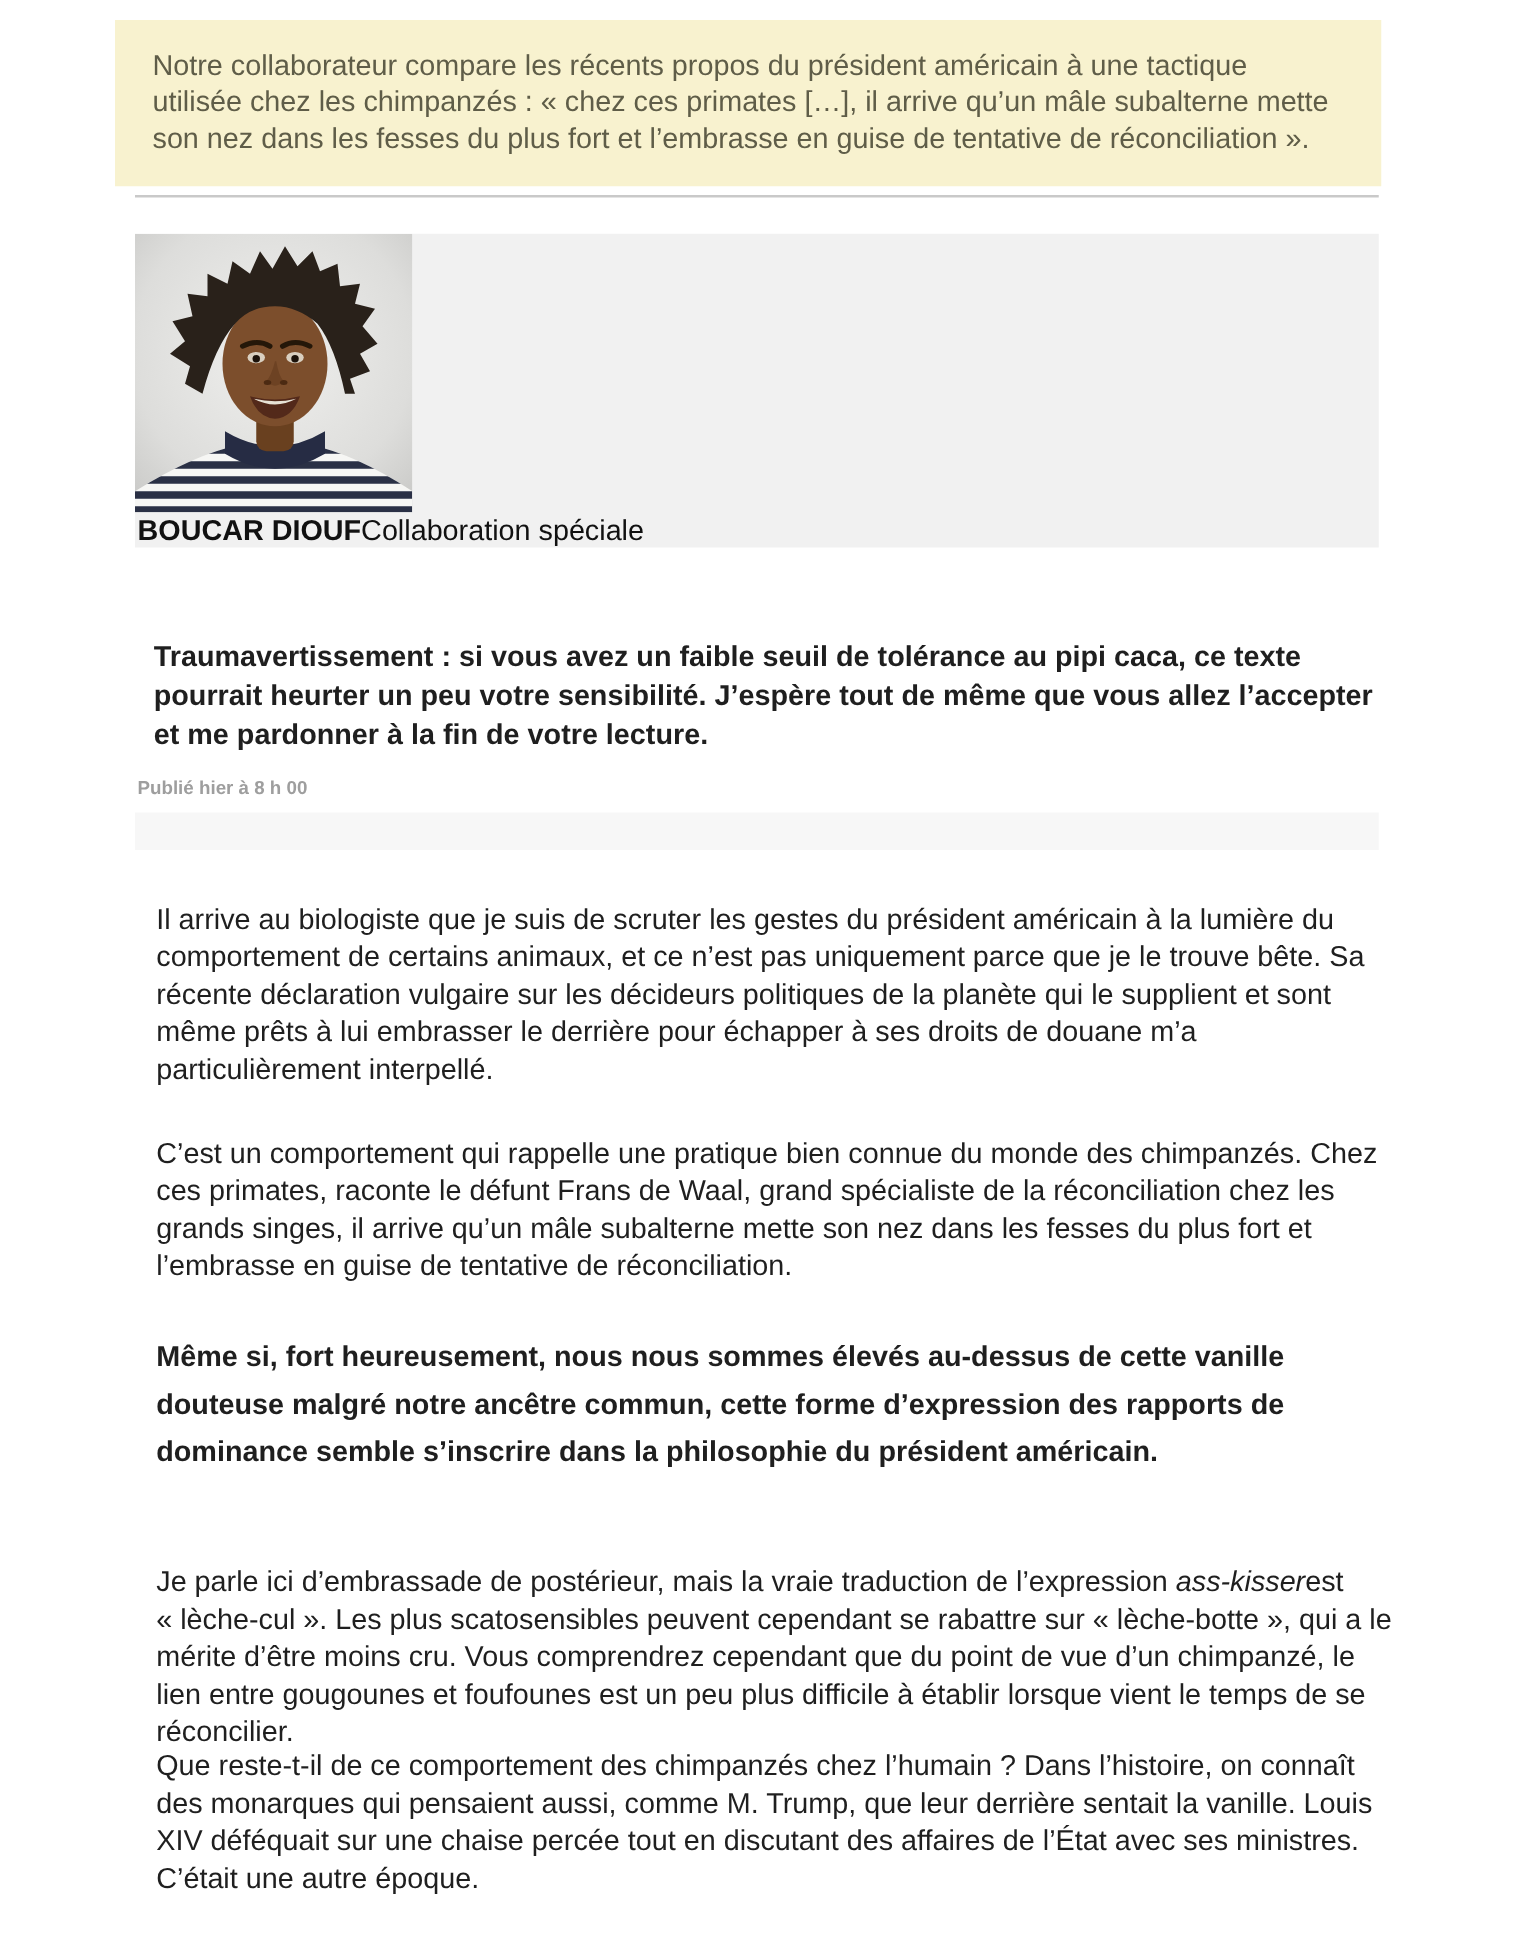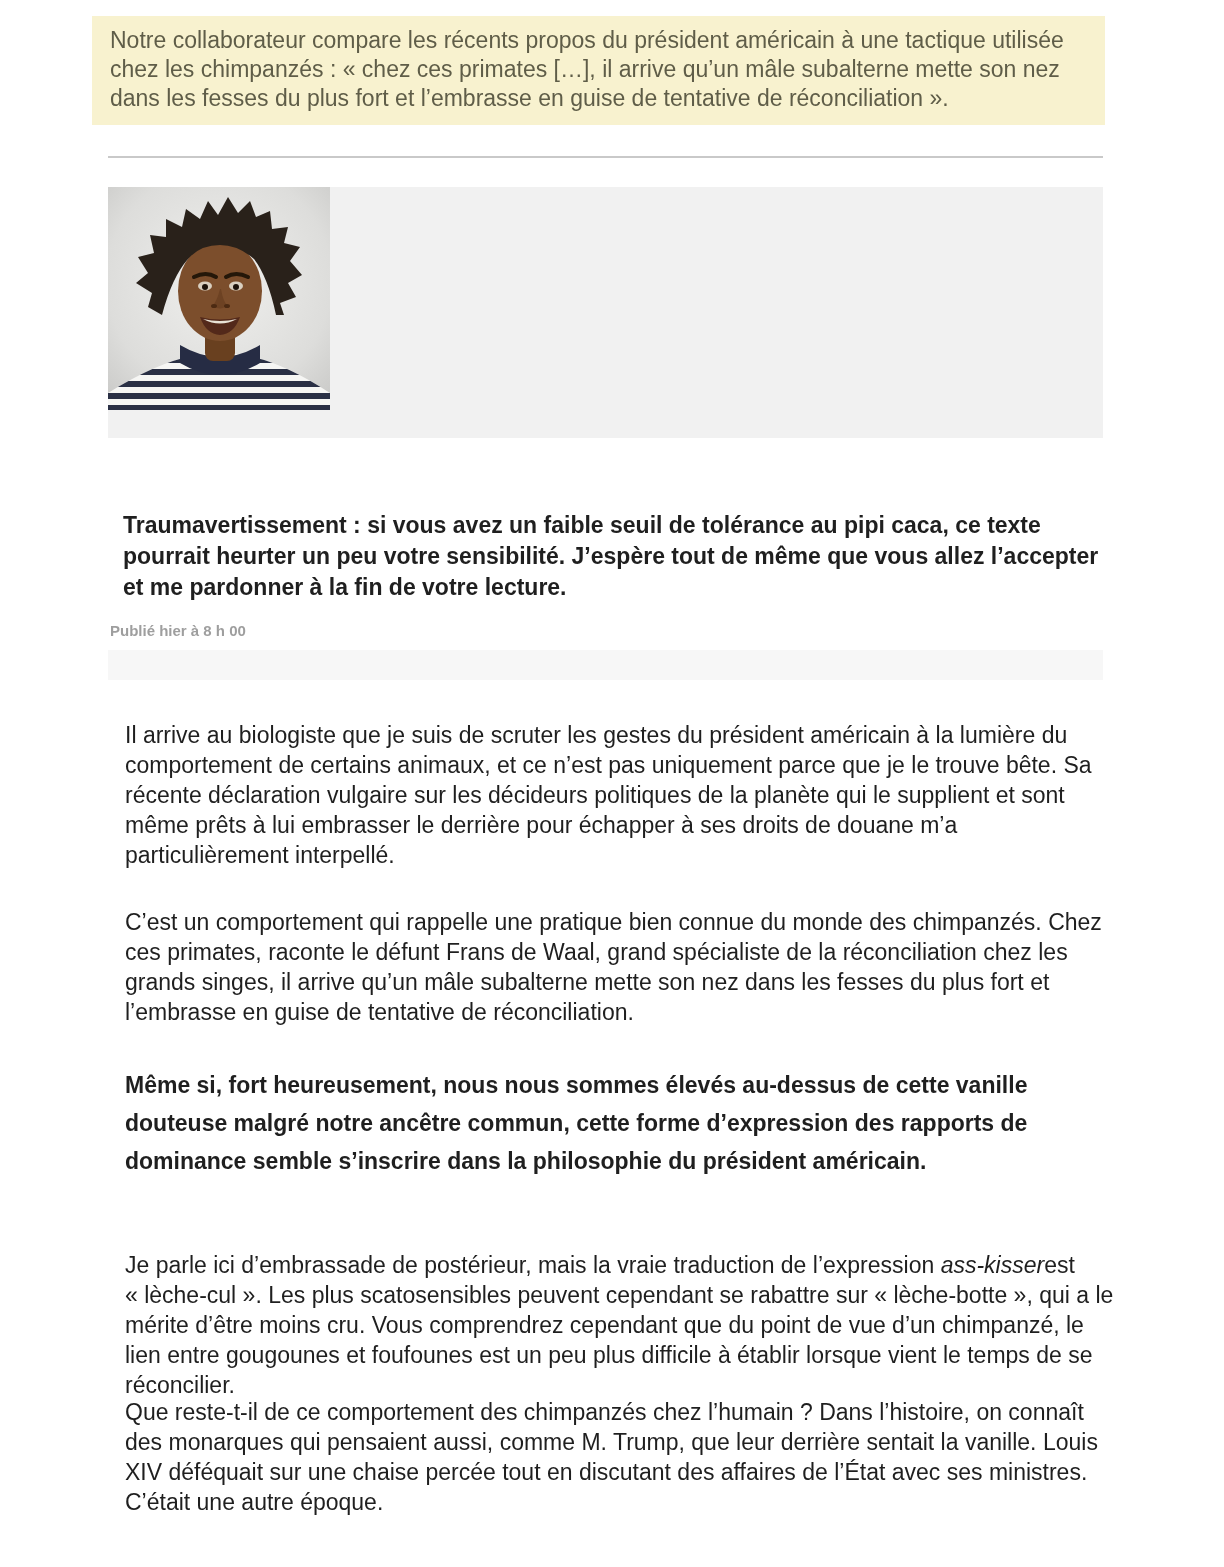--- a/index.html
+++ b/index.html
@@ -16,21 +16,21 @@
   
   .lead-box {
     position: absolute;
     left: 92px; top: 16px;
     width: 1013px;
     box-sizing: border-box;
     padding: 10px 18px 12px 18px;
     background: #f8f2cf;
   }
   .lead-box p {
-    margin: 0;
+    margin: 12px;
     font-size: 23px;
     line-height: 29px;
     color: #5f5d48;
   }
 
   .divider {
     position: absolute;
     left: 108px; top: 156px;
     width: 995px; height: 2px;
     background: #c9c9c9;
@@ -157,20 +157,23 @@
         <circle cx="128" cy="100" r="3" fill="#1c120a"></circle>
 
         <path d="M112,102 Q109,114 105,118 Q112,125 119,118 Q115,114 113,102" fill="#6d4223"></path>
         <ellipse cx="106" cy="119" rx="3" ry="2" fill="#4c2a12"></ellipse>
         <ellipse cx="119" cy="119" rx="3" ry="2" fill="#4c2a12"></ellipse>
 
         <path d="M92,130 Q112,135 132,130 Q126,147 112,148 Q98,147 92,130 Z" fill="#53291a"></path>
         <path d="M95,132 Q112,136 129,132 Q112,141 95,132 Z" fill="#e8e2d6"></path>
       </svg>
     </div>
+    <div class="byline">
+      <span class="author-name">BOUCAR DIOUF</span><span class="author-role">Collaboration spéciale</span>
+    </div>
   </div>
 
   <p class="intro">Traumavertissement&nbsp;: si vous avez un faible seuil de tolérance au pipi caca, ce texte pourrait heurter un peu votre sensibilité. J’espère tout de même que vous allez l’accepter et me pardonner à la fin de votre lecture.</p>
 
   <p class="published">Publié hier à 8 h 00</p>
 
   <div class="toolbar-strip"></div>
 
   <p class="body-p p1">Il arrive au biologiste que je suis de scruter les gestes du président américain à la lumière du comportement de certains animaux, et ce n’est pas uniquement parce que je le trouve bête. Sa récente déclaration vulgaire sur les décideurs politiques de la planète qui le supplient et sont même prêts à lui embrasser le derrière pour échapper à ses droits de douane m’a particulièrement interpellé.</p>
 

